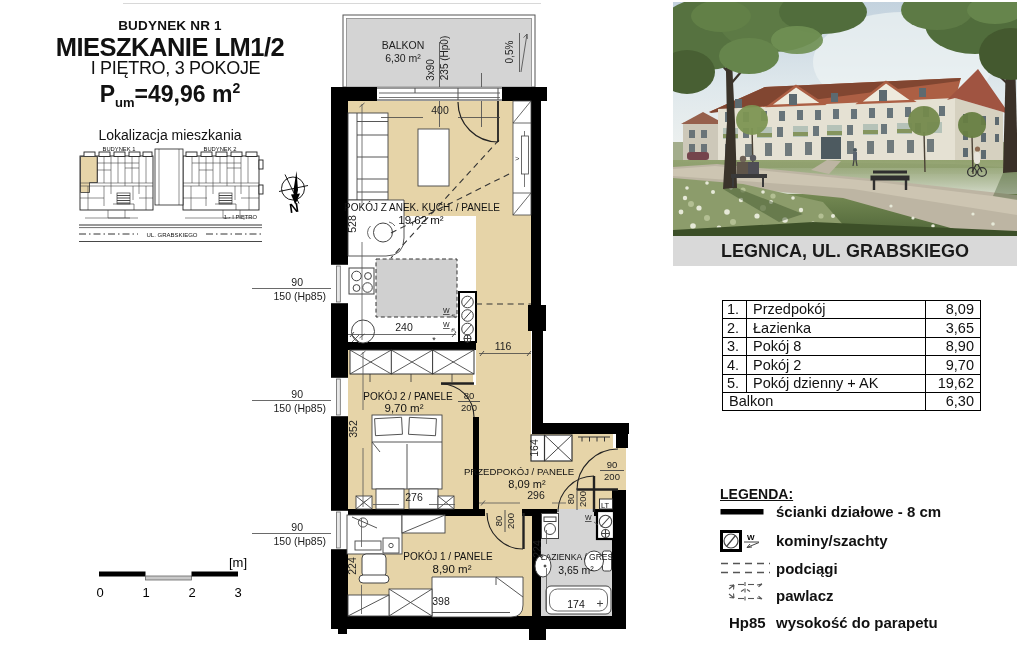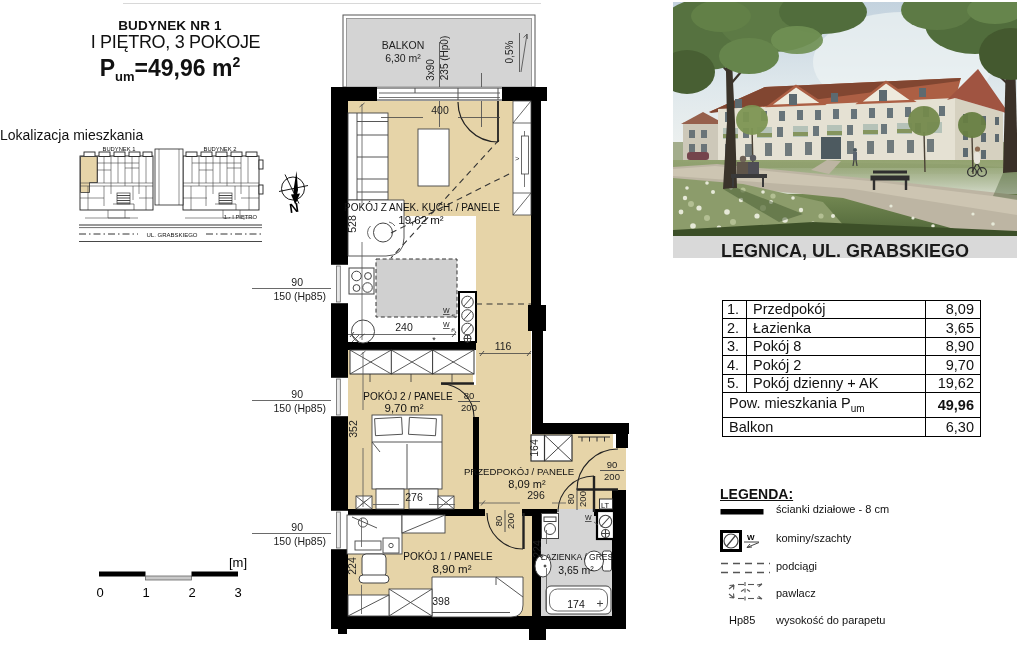--- a/index.html
+++ b/index.html
@@ -6,40 +6,41 @@
   #page{position:relative;width:1024px;height:651px;background:#fff;overflow:hidden;
         font-family:"Liberation Sans",sans-serif;color:#111;padding-left:18px;}
   .abs{position:absolute;}
   #titleblock{left:0;top:17px;width:340px;text-align:center;}
   .t1{font-size:13.5px;font-weight:bold;letter-spacing:.2px;line-height:17px;}
   .t2{font-size:25.5px;font-weight:bold;letter-spacing:-.5px;line-height:26px;}
   .t3{font-size:18px;font-weight:normal;letter-spacing:-.3px;line-height:17px;margin-left:11px;}
   .t4{font-size:23px;font-weight:bold;line-height:23px;}
   .t4 sub{font-size:13px;font-weight:bold;}
   .t4 sup{font-size:14px;}
-  #loktitle{left:0;top:126.5px;width:340px;font-size:14px;}
+  #loktitle{left:0;top:126.5px;width:340px;text-align:center;font-size:14px;}
   table{border-collapse:collapse;}
   #areatable{left:722px;top:300px;}
   #areatable td{border:1px solid #000;font-size:14.5px;padding:0 6px;height:17.4px;line-height:1;}
   #areatable .num{width:13px;text-align:left;padding-left:4px;}
   #areatable .nm{width:166px;}
   #areatable .vl{width:42px;text-align:right;padding-right:6px;}
   #areatable .big{height:24.5px;}
   #areatable sub{font-size:10px;}
   #legtitle{left:720px;top:477px;font-size:14px;font-weight:bold;text-decoration:underline;margin-top:9px;}
-  .legtxt{left:776px;font-size:11px;}
-  #caption{left:673px;top:236px;width:344px;height:22px;background:#d9d9d9;
+  .legtxt{left:776px;font-size:15px;font-weight:bold;}
+  #caption{left:673px;top:236px;width:344px;height:30px;background:#d9d9d9;
            text-align:center;font-weight:bold;font-size:18px;line-height:31px;letter-spacing:0;color:#1a1a1a;}
 </style>
 </head>
 <body>
 <div id="page">
 
   <div class="abs" id="titleblock">
     <div class="t1">BUDYNEK NR 1</div>
+    <div class="t2">MIESZKANIE LM1/2</div>
     <div class="t3">I PIĘTRO, 3 POKOJE</div>
     <div class="t4">P<sub>um</sub>=49,96 m<sup>2</sup></div>
   </div>
 
   <div class="abs" id="loktitle">Lokalizacja mieszkania</div>
 
   <svg class="abs" style="left:0;top:0" width="1024" height="651" viewBox="0 0 1024 651">
 
   <line x1="123" y1="3.5" x2="541" y2="3.5" stroke="#d8d8d8" stroke-width="1"></line>
 
@@ -846,24 +847,20 @@
           <td class="num">4.</td>
           <td class="nm">Pokój 2</td>
           <td class="vl">9,70</td>
         </tr>
     <tr>
           <td class="num">5.</td>
           <td class="nm">Pokój dzienny + AK</td>
           <td class="vl">19,62</td>
         </tr>
     <tr>
-          <td colspan="2" class="big">Pow. mieszkania P<sub>um</sub></td>
-          <td class="vl" style="font-weight:bold">49,96</td>
-        </tr>
-    <tr>
           <td colspan="2">Balkon</td>
           <td class="vl">6,30</td>
         </tr>
   </tbody>
     </table>
 
   <div class="abs" id="legtitle">LEGENDA:</div>
 
   <div class="abs legtxt" style="top:503px">ścianki działowe - 8 cm</div>
 

